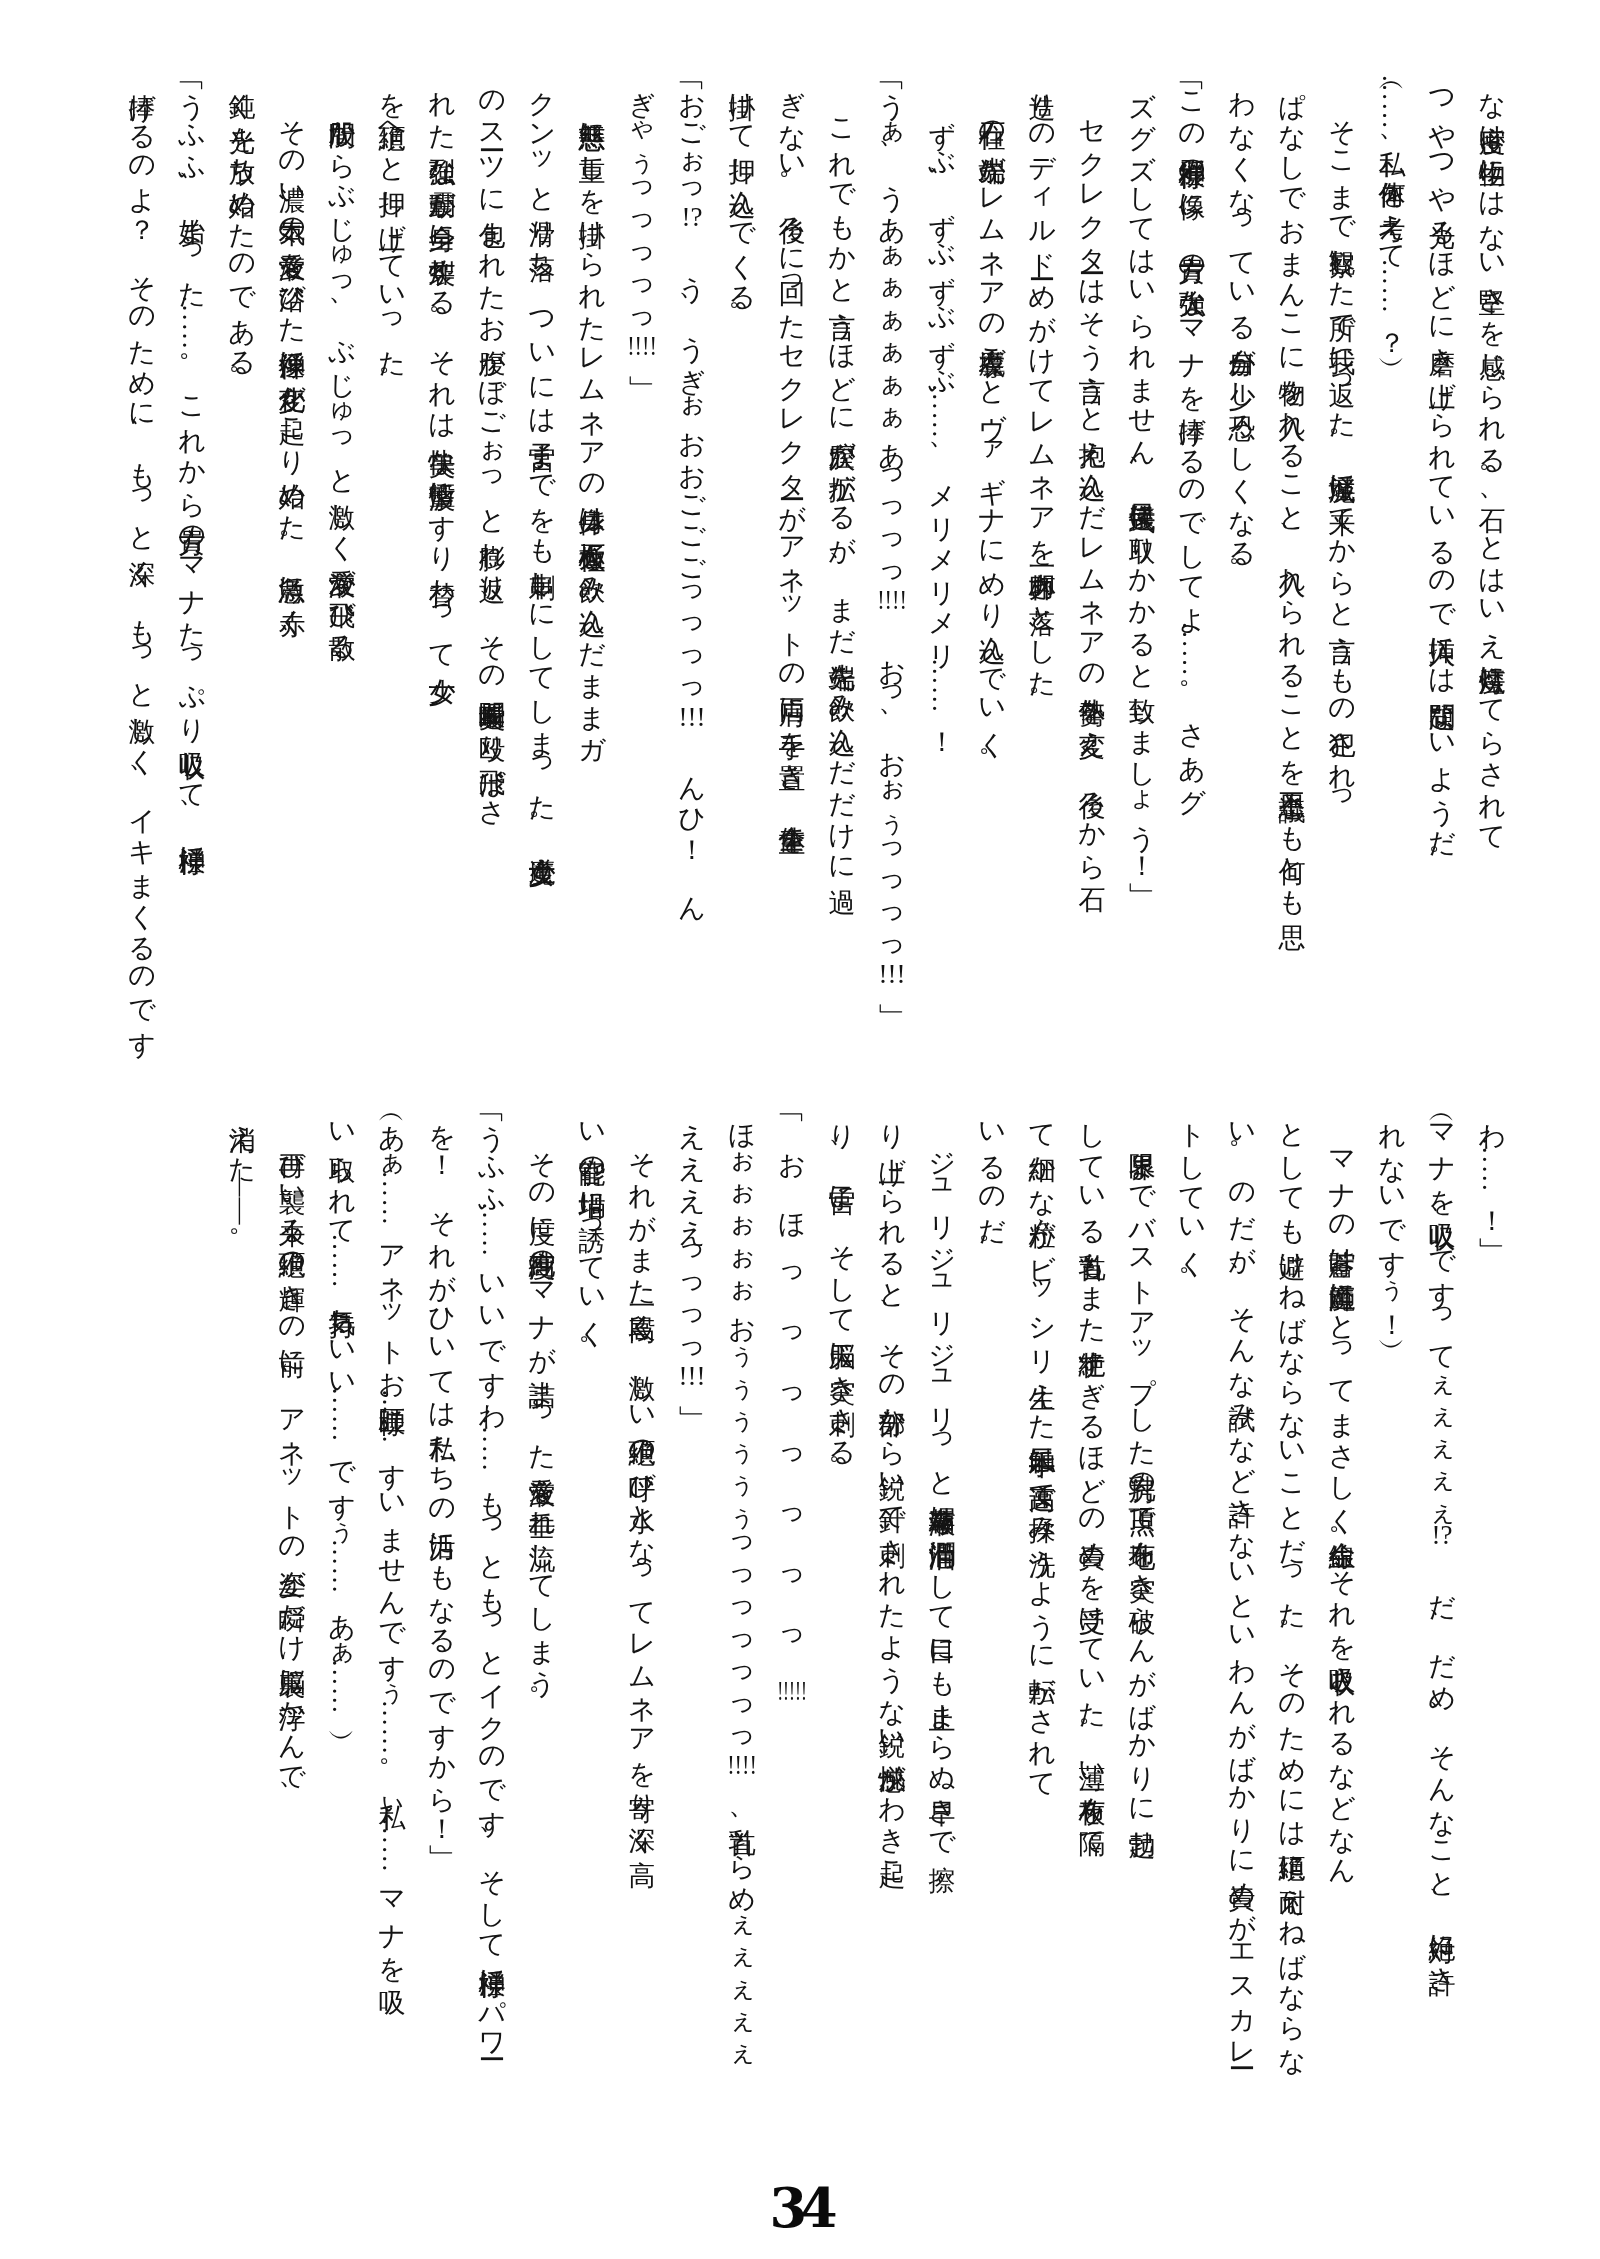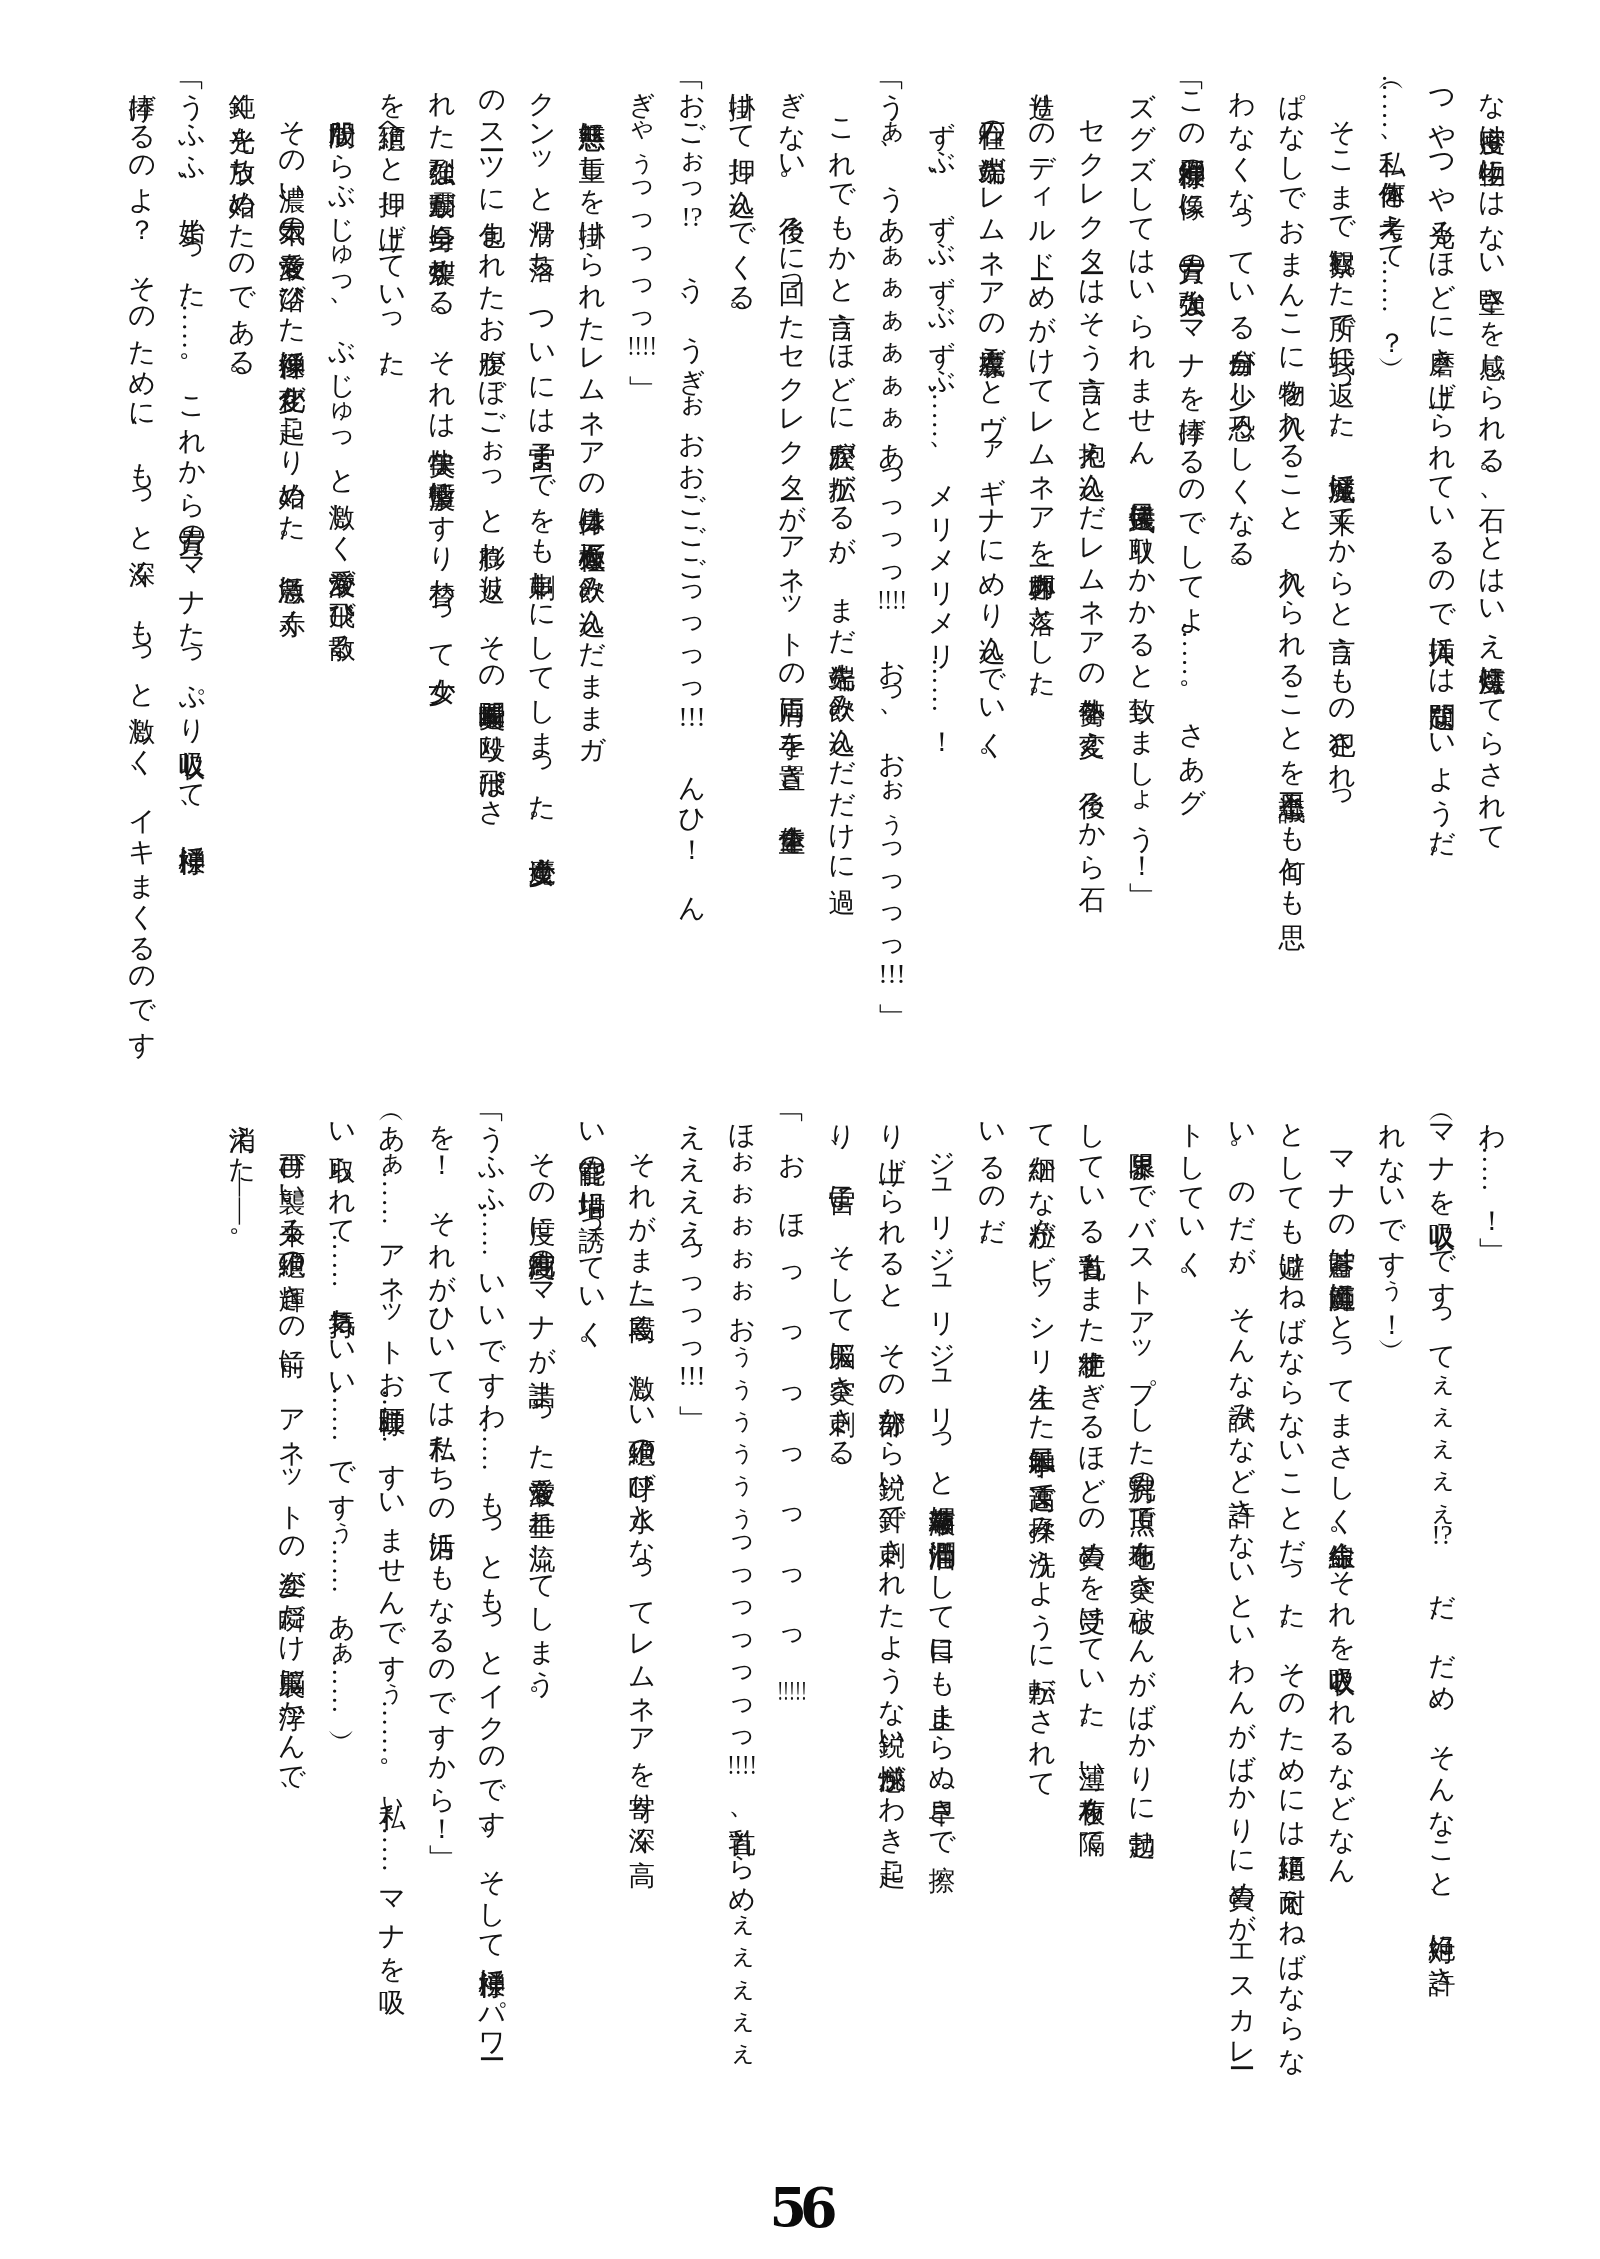--- a/index.html
+++ b/index.html
@@ -37,14 +37,14 @@
     letter-spacing: -7px;
     color: #0a0a0a;
   }
 </style>
 </head>
 <body>
 
 <div class="page">
   <div id="block-top" class="vblock"><p>な密度は生物にはない堅さを感じられる。石、とはいえ魔法灯にてらされて</p><p>つやつや光るほどに磨き上げられているので挿入には問題ないようだ。</p><p>（……私、一体何を考えて……？）</p><p>　そこまで観察した所で我に返った。淫魔城に来てからと言うもの犯されっ</p><p>ぱなしでおまんこに物を入れること、入れられることを不思議とも何とも思</p><p>わなくなっている自分が少し恐ろしくなる。</p><p>「この淫邪神様の像に、貴方の強大なマナを捧げるのでしてよ……。さあグ</p><p>ズグズしてはいられません、早速儀式に取りかかると致しましょう！」</p><p>　セクレクターはそう言うと抱え込んだレムネアの体勢を変え、後ろから石</p><p>造りのディルドーめがけてレムネアを力一杯叩き落とした。</p><p>　石柱の先端がレムネアの魔導衣ごとヴァギナにめり込んでいく。</p><p>　ずぶ、ずぶずぶずぶ……、メリメリメリ……！</p><p>「うぁ、うあぁぁぁぁぁぁあっっっっ<span class="tcy">!!!!</span>　おっ、おぉぅっっっっ<span class="tcy">!!!</span>」</p><p>　これでもかと言うほどに膣穴が拡がるが、まだ先端を飲み込んだだけに過</p><p>ぎない。後ろに回ったセクレクターがアネットの両肩に手を置き、全体重を</p><p>掛けて押し込んでくる。</p><p>「おごぉっ<span class="tcy">!?</span>　う、うぎぉおおごごごっっっっ<span class="tcy">!!!</span>　んひ！　ん</p><p>ぎゃぅっっっっっ<span class="tcy">!!!!</span>」</p><p>　無慈悲に重しを掛けられたレムネアの身体は極太石柱を飲み込んだままガ</p><p>クンッと滑り落ち、ついには子宮までをも串刺しにしてしまった。魔道少女</p><p>のスーツに包まれたお腹がぼごぉっと膨れ返り、その瞬間最奥を殴り飛ばさ</p><p>れた強烈な震動が全身に炸裂する。それは快美な衝撃波にすり替わって少女</p><p>を絶頂へと押し上げていった。</p><p>　股間からぶじゅっ、ぶじゅっと激しく愛液が飛び散る。</p><p>　その濃い本気の愛液を浴びた淫神像に変化が起こり始めた。急激に赤く、</p><p>鈍く光を放ち始めたのである。</p><p>「うふふ、始まった……。これから貴方のマナたっぷり吸収して、淫神様に</p><p>捧げるのよ？　そのために、もっと深く、もっと激しく、イキまくるのです</p></div>
   <div id="block-bottom" class="vblock"><p>わ……！」</p><p>（マナを吸収、ですってぇぇぇぇぇ<span class="tcy">!?</span>　だ、だめ、そんなこと、絶対に許さ</p><p>れないですぅ！）</p><p>　マナの貯蓄は魔道師にとってまさしく生命線。それを吸収されるなどなん</p><p>としても避けねばならないことだった。そのためには絶頂に耐えねばならな</p><p>い。のだが、そんな試みなど許さないといわんがばかりに責めがエスカレー</p><p>トしていく。</p><p>　限界までバストアップした乳房の頂点で布地を突き破らんがばかりに勃起</p><p>している乳首もまた壮絶すぎるほどの責めを受けていた。薄い布一枚を隔て</p><p>て細かな粒々がビッシリ生えた触手二本に高速で揉み洗うように転がされて</p><p>いるのだ。</p><p>　ジュリジュリジュリっと媚毒粘液を潤滑油にして目にも止まらぬ早さで擦</p><p>り上げられると、その部分から鋭い針で刺されたような鋭い悦感がわき起こ</p><p>り、子宮に、そして脳天に突き刺さる。</p><p>「　お　ほ　っ　っ　っ　っ　っ　っ　っ　<span class="tcy">!!!!!</span></p><p>ほぉぉぉぉぉおぅぅぅぅぅぅっっっっっっっ<span class="tcy">!!!!</span>　乳首、らめぇぇぇぇぇ</p><p>ええええっっっっ<span class="tcy">!!!</span>」</p><p>　それがまた一段高く、激しい絶頂の呼び水となってレムネアを寄り深く高</p><p>い官能の坩堝に誘っていく。</p><p>　その度に高純度のマナが詰まった愛液を垂れ流してしまう。</p><p>「うふふ……いいですわ……もっともっとイクのです、そして淫神様にパワー</p><p>を！　それがひいては私たちの活力にもなるのですから！」</p><p>（あぁ……アネットお師匠様……すいませんですぅ……。私ぃ……マナを吸</p><p>い取られて……気持ちいい……ですぅ……あぁ……）</p><p>　再び襲い来る絶頂の輝きの前に、アネットの姿が一瞬だけ脳裏に浮かんで、</p><p>消えた――。</p></div>
-  <div class="page-number">56</div>
+  <div class="page-number">34</div>
 </div>
 
 </body></html>

